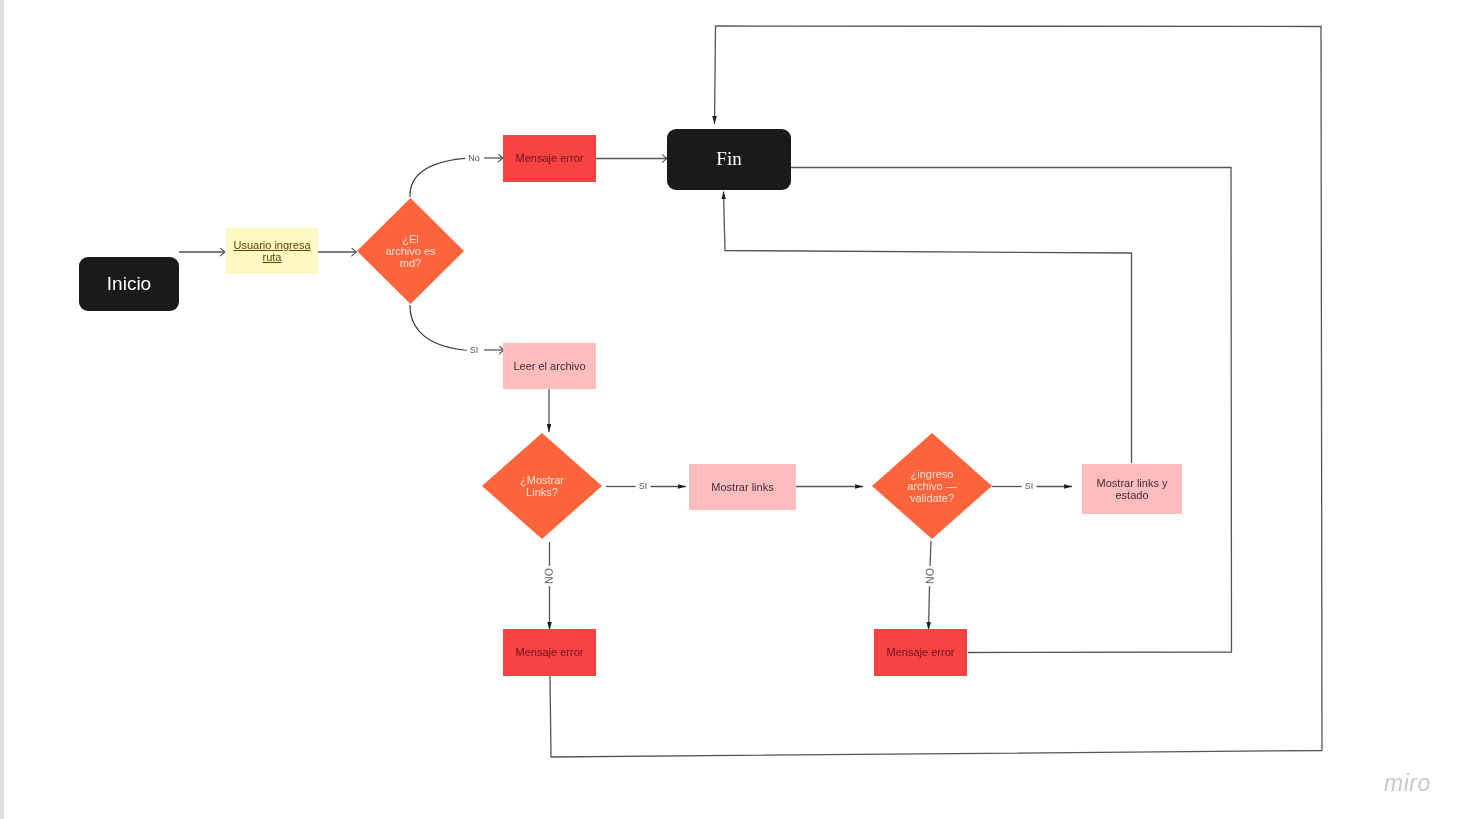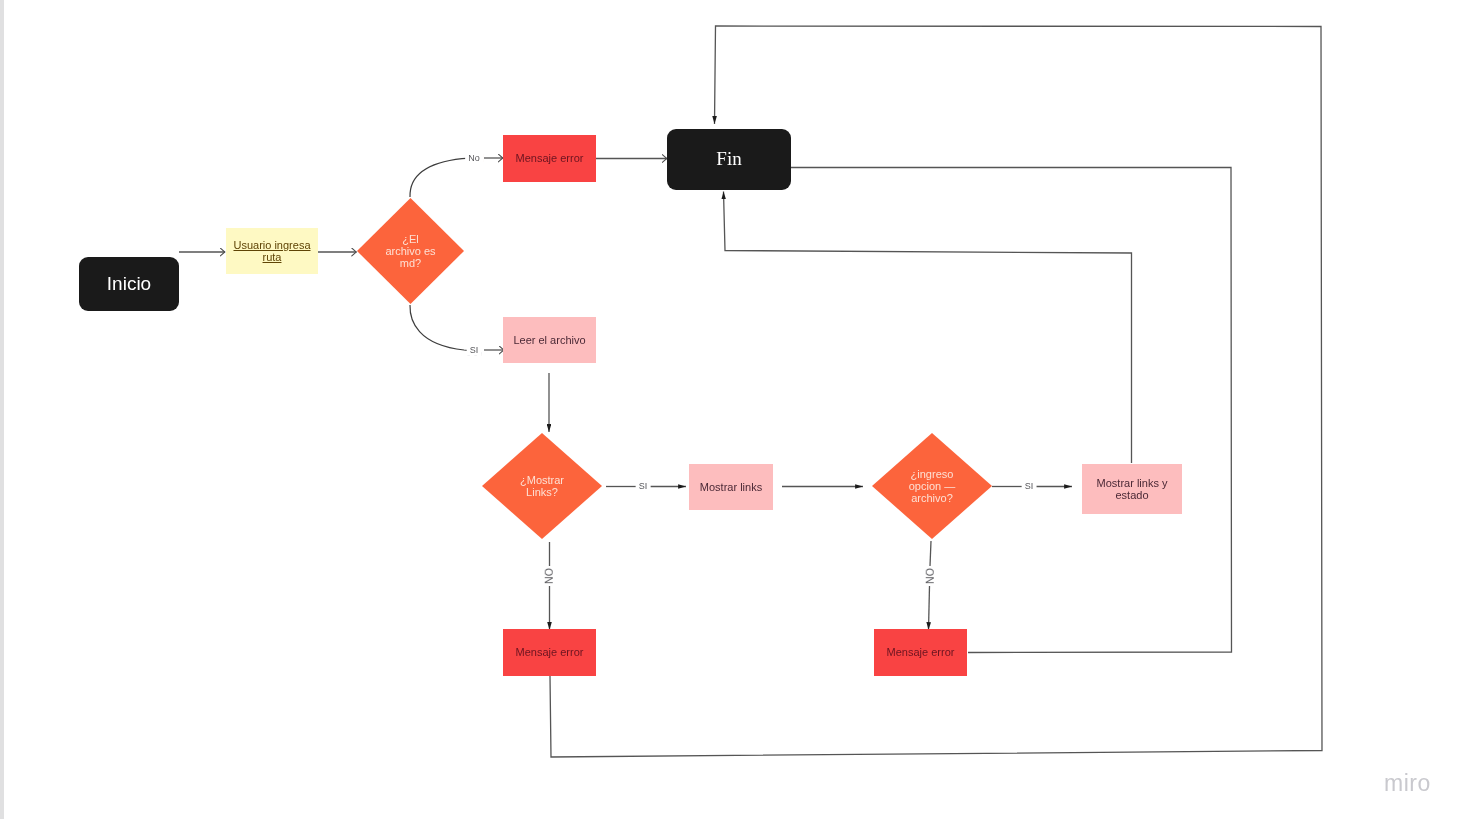--- a/index.html
+++ b/index.html
@@ -18,21 +18,21 @@
   .node > span{display:block;line-height:1.12;white-space:pre-line;transform:translateZ(0);}
   .term{background:#1a1a1a;border-radius:9px;color:#ffffff;}
   .proc-yellow{background:#fef9c3;color:#5f4405;text-decoration:underline;}
   .proc-red{background:#f94343;color:#6b1420;}
   .proc-pink{background:#fdbdbe;color:#4b2936;}
   .diamond{background:#fc643c;color:#fde0d4;}
   .diamond-shape{clip-path:polygon(50% 0%,100% 50%,50% 100%,0% 50%);}
   .elabel{position:absolute;color:#56565a;font-size:9px;letter-spacing:.1px;background:#fff;padding:1px 3px;line-height:1;transform:translate(-50%,-50%);white-space:nowrap;will-change:transform;}
   .elabel.vert{transform:translate(-50%,-50%) rotate(-90deg);padding:3px 1px;font-size:10.5px;}
   .node.diamond > span{max-width:52px;}
-  .miro{position:absolute;color:#c9c9ce;font-size:23px;letter-spacing:.5px;font-weight:400;transform:translateZ(0);}
+  .miro{position:absolute;color:#c9c9ce;font-size:23px;letter-spacing:.5px;font-weight:400;transform:translateZ(0);font-style:italic;}
 </style>
 </head>
 <body>
 
 <div id="board">
 
   <div class="edge-left"></div>
 
   <svg class="connectors" viewBox="0 0 1460 819">
     <defs>
@@ -80,34 +80,34 @@
   </div>
 
   <div class="node proc-red" style="left:503px;top:135px;width:93px;height:47px;font-size:11px;">
     <span>Mensaje error</span>
   </div>
 
   <div class="node term" style="left:667px;top:128.5px;width:124px;height:61px;font-size:19px;font-family:Liberation Serif, serif;">
     <span>Fin</span>
   </div>
 
-  <div class="node proc-pink" style="left:503px;top:317px;width:93px;height:46px;font-size:11px;">
+  <div class="node proc-pink" style="left:503px;top:343px;width:93px;height:46px;font-size:11px;">
     <span>Leer el archivo</span>
   </div>
 
   <div class="node diamond diamond-shape" style="left:482px;top:433px;width:120px;height:106px;font-size:11px;">
     <span>¿Mostrar Links?</span>
   </div>
 
-  <div class="node proc-pink" style="left:689px;top:464px;width:84px;height:46px;font-size:11px;">
+  <div class="node proc-pink" style="left:689px;top:464px;width:107px;height:46px;font-size:11px;">
     <span>Mostrar links</span>
   </div>
 
   <div class="node diamond diamond-shape" style="left:872px;top:433px;width:120px;height:106px;font-size:11px;">
-    <span>¿ingreso opcion — archivo?</span>
+    <span>¿ingreso archivo — validate?</span>
   </div>
 
   <div class="node proc-pink" style="left:1082px;top:464px;width:100px;height:50px;font-size:11px;">
     <span>Mostrar links y estado</span>
   </div>
 
   <div class="node proc-red" style="left:503px;top:629px;width:93px;height:47px;font-size:11px;">
     <span>Mensaje error</span>
   </div>
 

